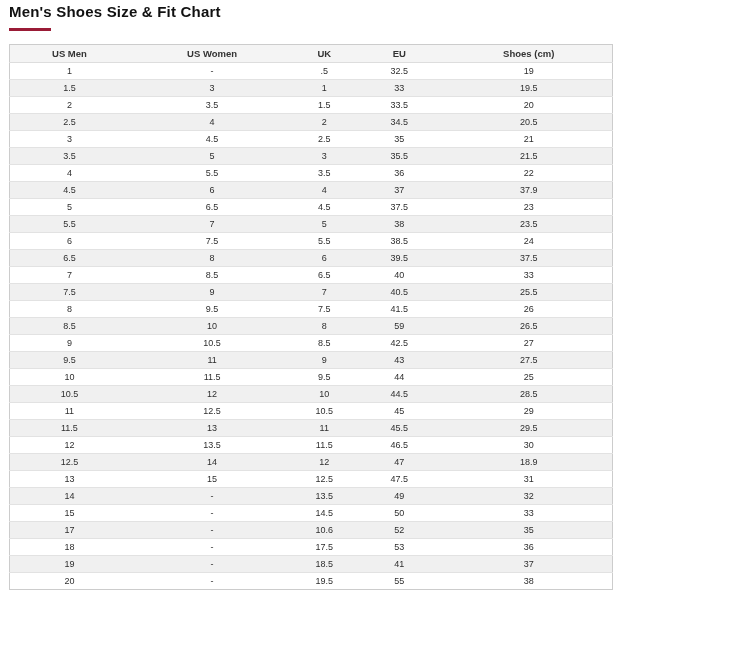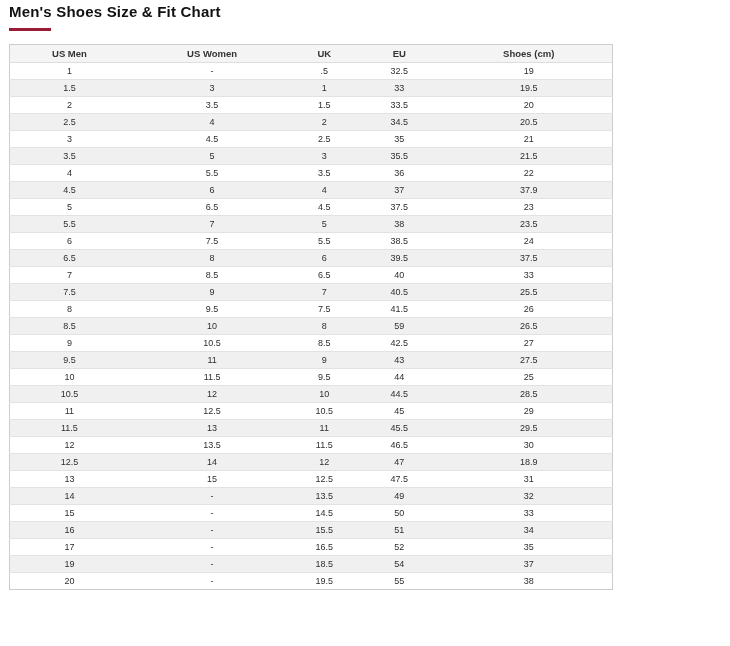--- a/index.html
+++ b/index.html
@@ -270,38 +270,38 @@
           <td>32</td>
         </tr>
         <tr>
           <td>15</td>
           <td>-</td>
           <td>14.5</td>
           <td>50</td>
           <td>33</td>
         </tr>
         <tr>
-          <td>16</td>
-          <td>-</td>
-          <td>15.5</td>
-          <td>51</td>
-          <td>34</td>
-        </tr>
-        <tr>
           <td>17</td>
           <td>-</td>
-          <td>16.5</td>
+          <td>10.6</td>
           <td>52</td>
           <td>35</td>
         </tr>
         <tr>
+          <td>18</td>
+          <td>-</td>
+          <td>17.5</td>
+          <td>53</td>
+          <td>36</td>
+        </tr>
+        <tr>
           <td>19</td>
           <td>-</td>
           <td>18.5</td>
-          <td>54</td>
+          <td>41</td>
           <td>37</td>
         </tr>
         <tr>
           <td>20</td>
           <td>-</td>
           <td>19.5</td>
           <td>55</td>
           <td>38</td>
         </tr>
       </tbody>

